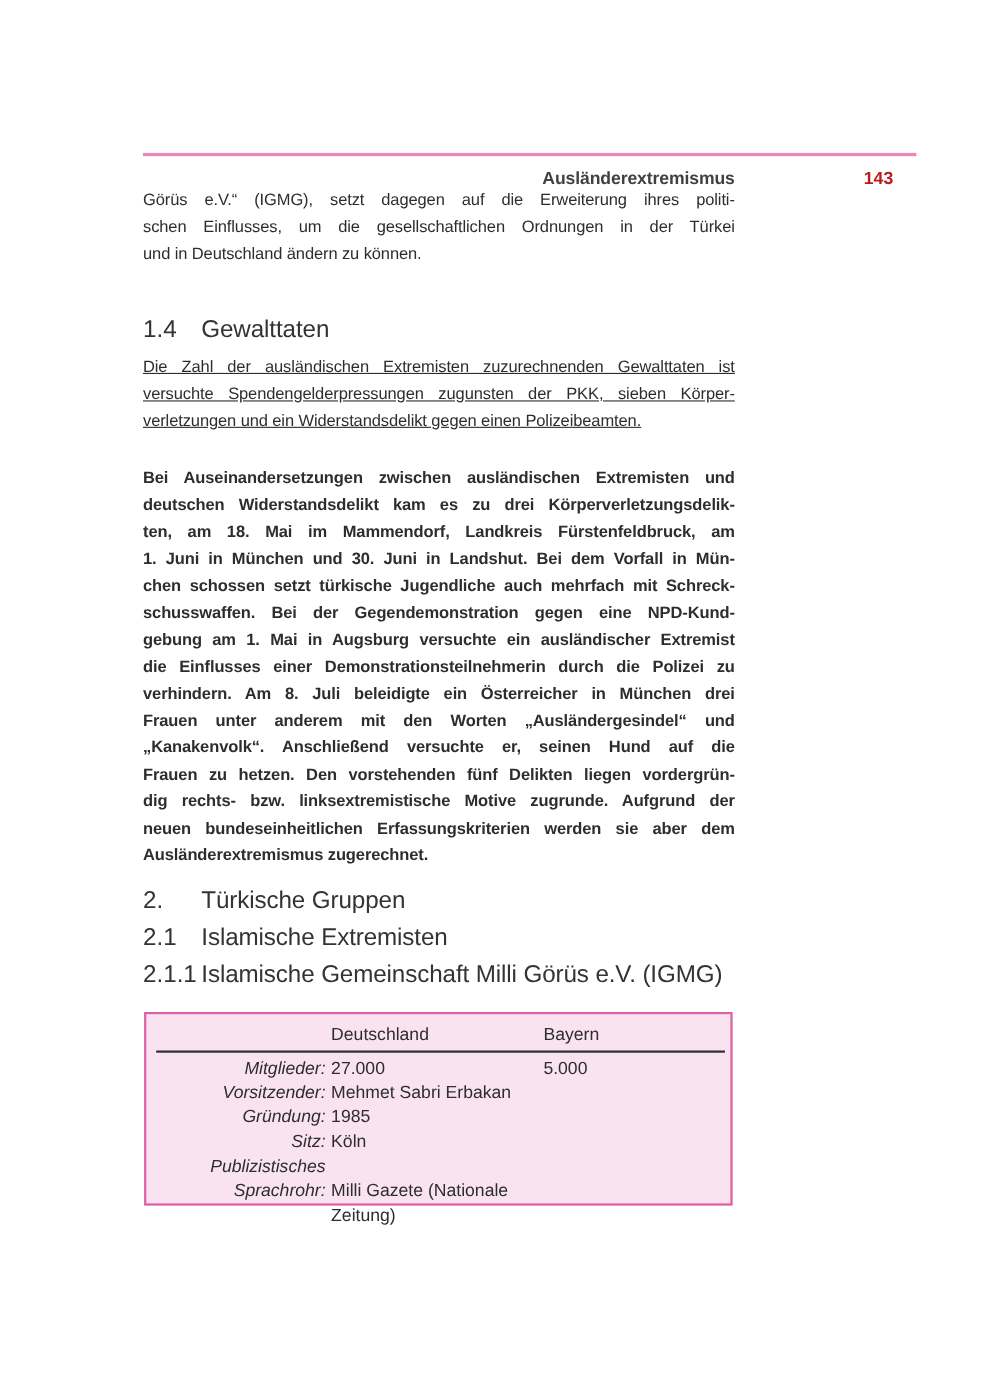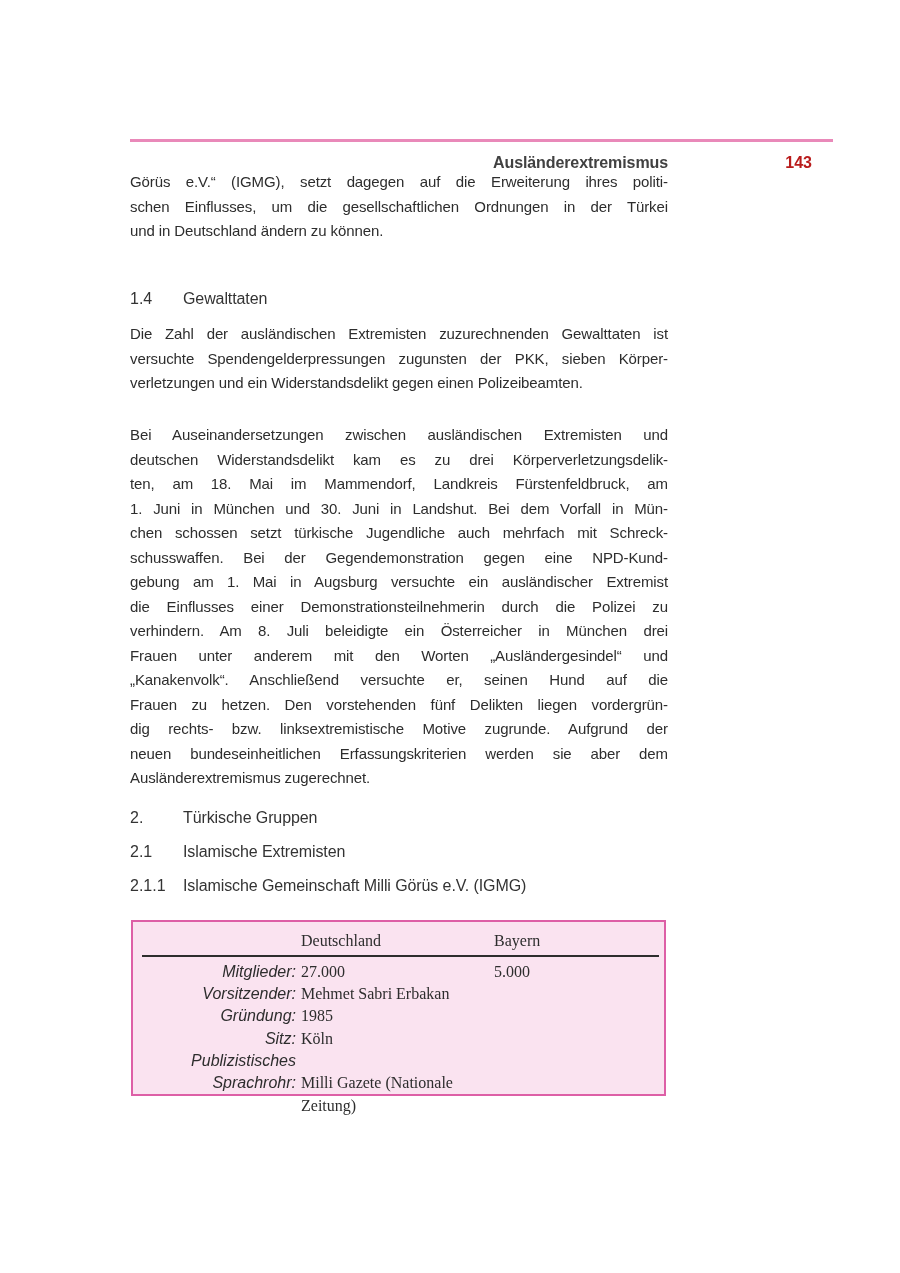--- a/index.html
+++ b/index.html
@@ -25,43 +25,43 @@
   }
   
   .para{position:absolute;left:130px;width:538px;font-size:15px;letter-spacing:-0.1px;}
   .para .line{
     height:24.5px;line-height:24.5px;
     text-align:justify;text-align-last:justify;
     white-space:nowrap;overflow:visible;
   }
   .para .line.last{text-align-last:left;}
   .p1{top:170px;}
-  .p2{top:322px;}
-  .p3{top:423px;}
+  .p2{top:322px;text-decoration:underline;}
+  .p3{top:423px;font-weight:bold;}
   
-  .heading{position:absolute;left:130px;width:560px;display:flex;font-size:16px;line-height:20px;color:#333;}
+  .heading{position:absolute;left:130px;width:560px;display:flex;font-size:22px;line-height:20px;color:#333;}
   .hnum{width:53px;flex:0 0 53px;font-weight:normal;}
   .htitle{font-weight:normal;letter-spacing:-0.1px;}
   .h14{top:289px;}
   .h2{top:808px;}
   .h21{top:842px;}
   .h211{top:876px;}
   
   .infobox{
     position:absolute;top:920px;left:131px;width:531px;height:172px;
     background:#fae3f0;border:2px solid #dd5fa6;
     font-size:16px;color:#2d2d2d;
   }
   .ib-grid{display:grid;grid-template-columns:163px 188px auto;column-gap:5px;}
   .ib-head{padding-top:7px;height:23px;line-height:23px;}
   .ib-head span{display:block;}
   .ib-rule{height:1.5px;background:#2d2d2d;margin:3px 5px 4px 9px;}
   .ib-row{height:22.4px;line-height:22.4px;}
   .ib-label{text-align:right;font-style:italic;}
-  .ib-val{text-align:left;font-family:Liberation Serif, serif;}
+  .ib-val{text-align:left;}
 </style>
 </head>
 <body>
 
 <div class="page">
 
   <div class="pagehead">
     <span class="ph-title">Ausländerextremismus</span>
     <span class="ph-num">143</span>
   </div>

